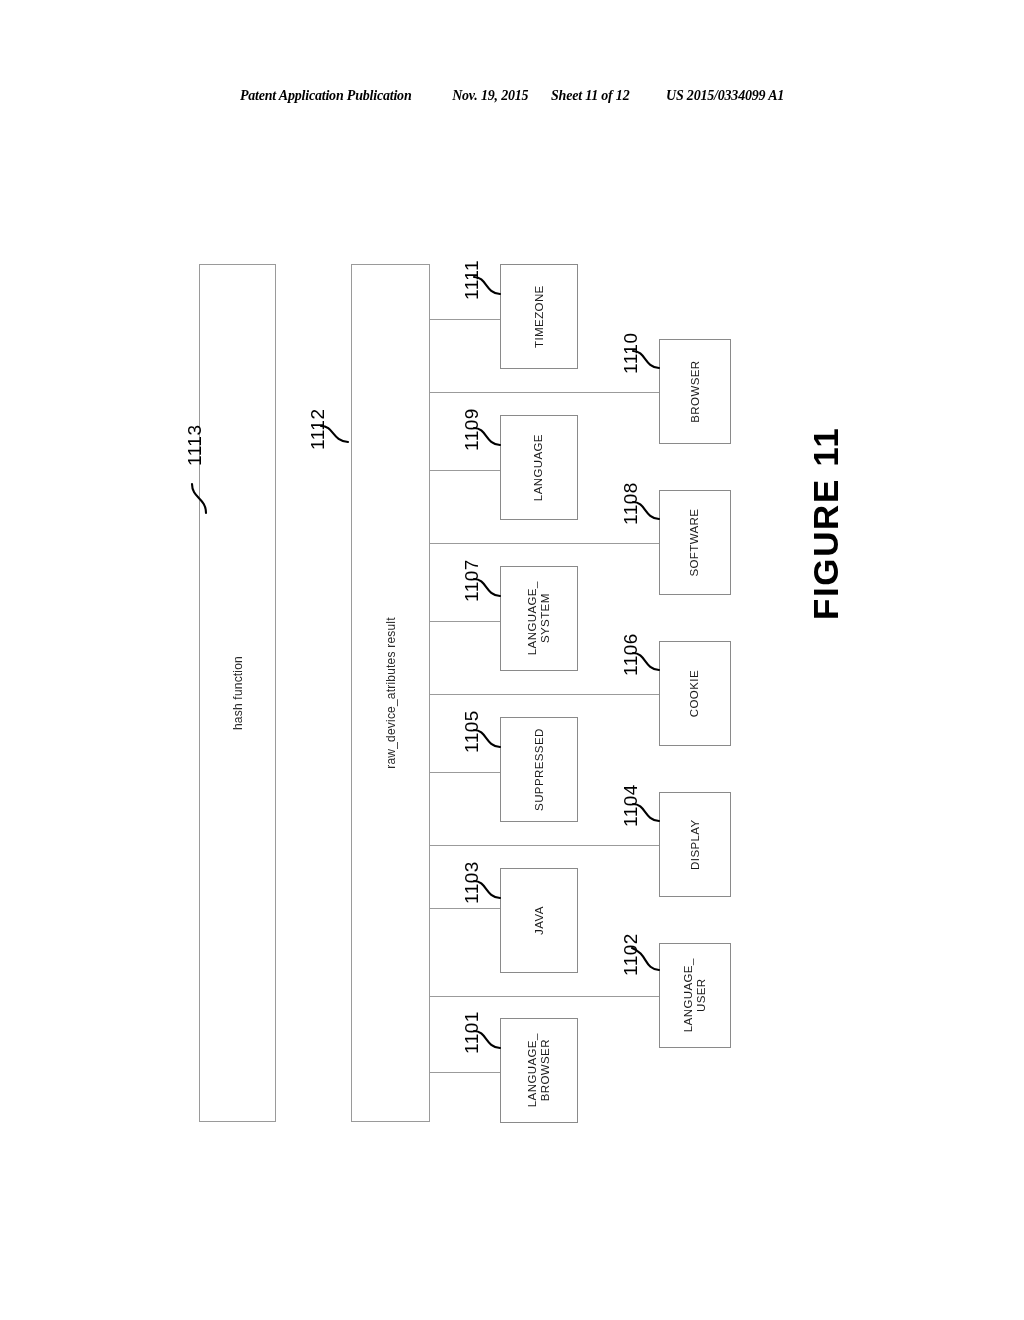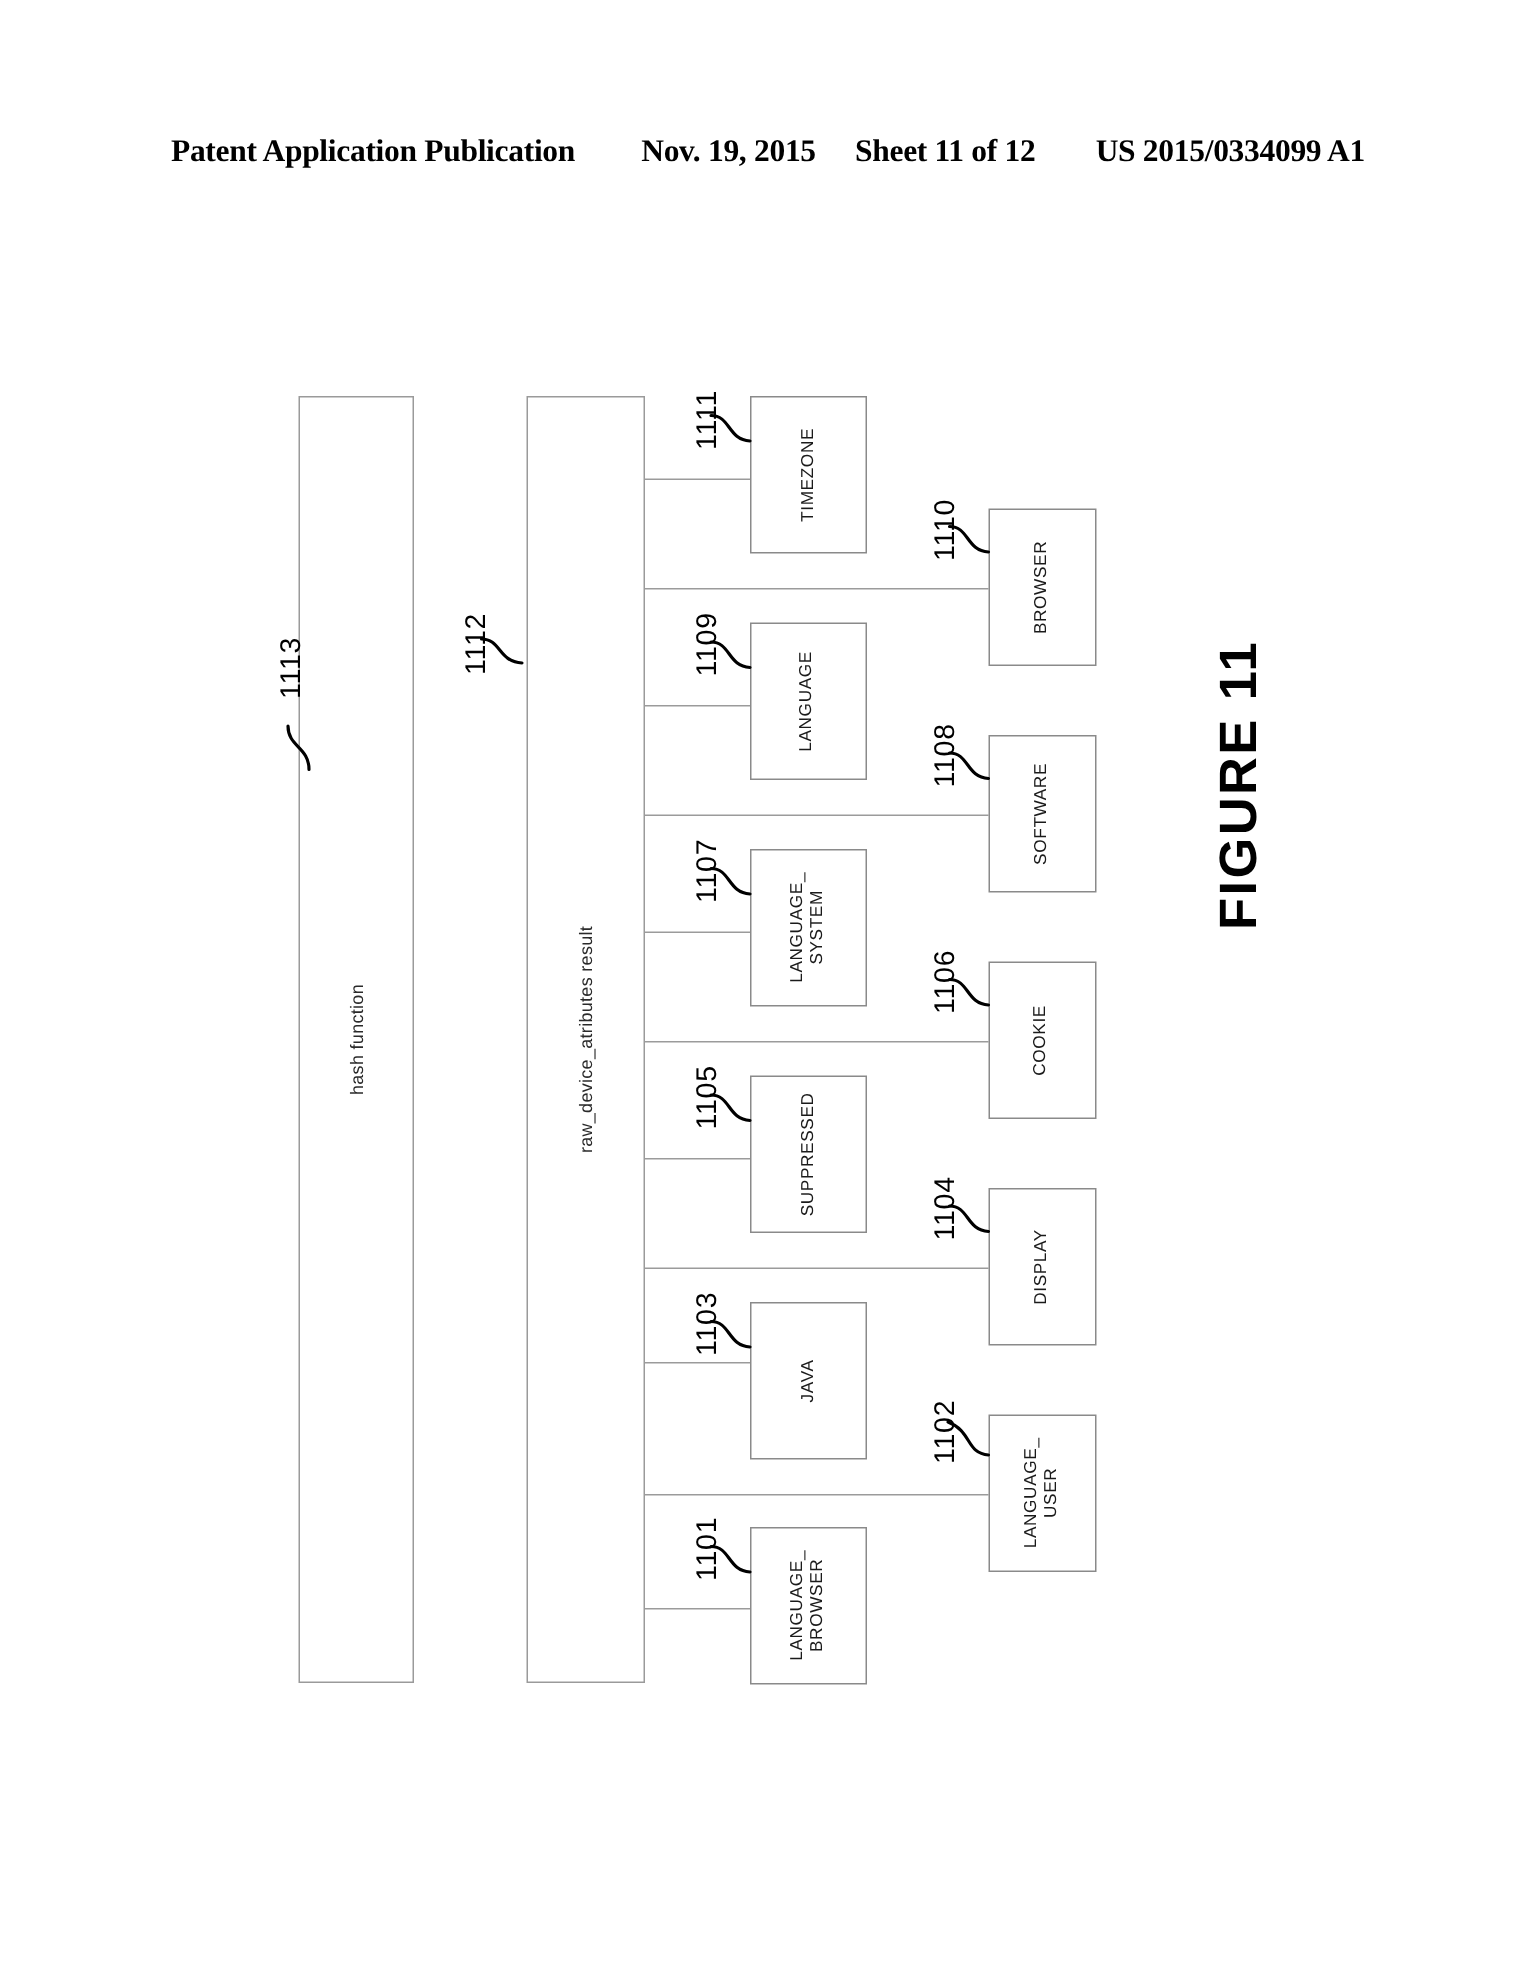--- a/index.html
+++ b/index.html
@@ -18,23 +18,24 @@
 
   
   #pub-header {
     position: absolute;
     top: 88px;
     left: 0;
     width: 1024px;
     text-align: center;
     font-family: "Liberation Serif", serif;
     font-weight: bold;
-    font-size: 21px;
+    font-size: 14px;
     letter-spacing: -0.2px;
     white-space: nowrap;
+    font-style: italic;
   }
   #pub-header .hdr-seg { display: inline-block; vertical-align: baseline; }
   #pub-header .gap-big { display: inline-block; width: 34px; }
   #pub-header .gap-mid { display: inline-block; width: 16px; }
   #pub-header .gap-lrg { display: inline-block; width: 30px; }
 
   
   #figure-canvas {
     position: absolute;
     left: 0;

